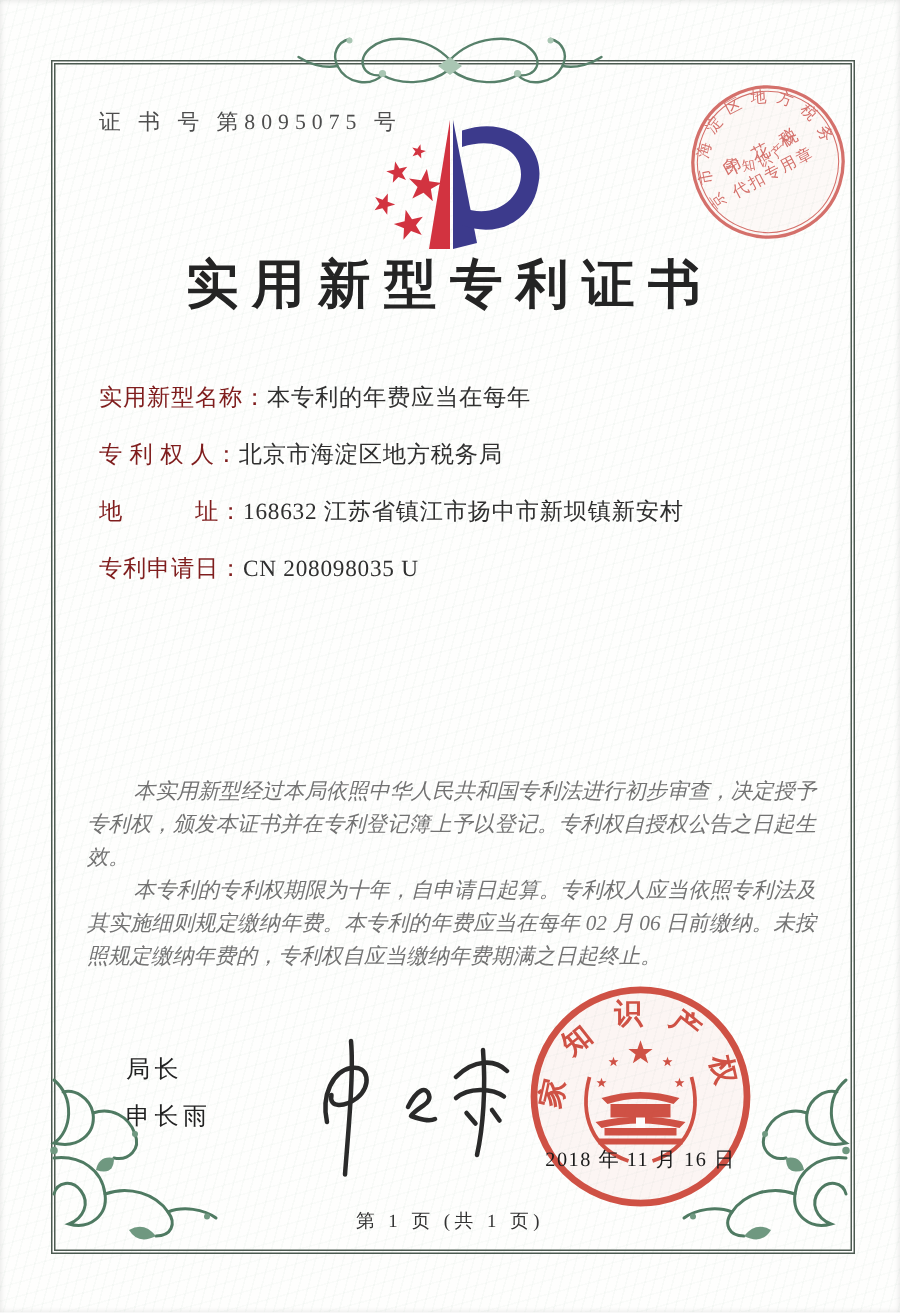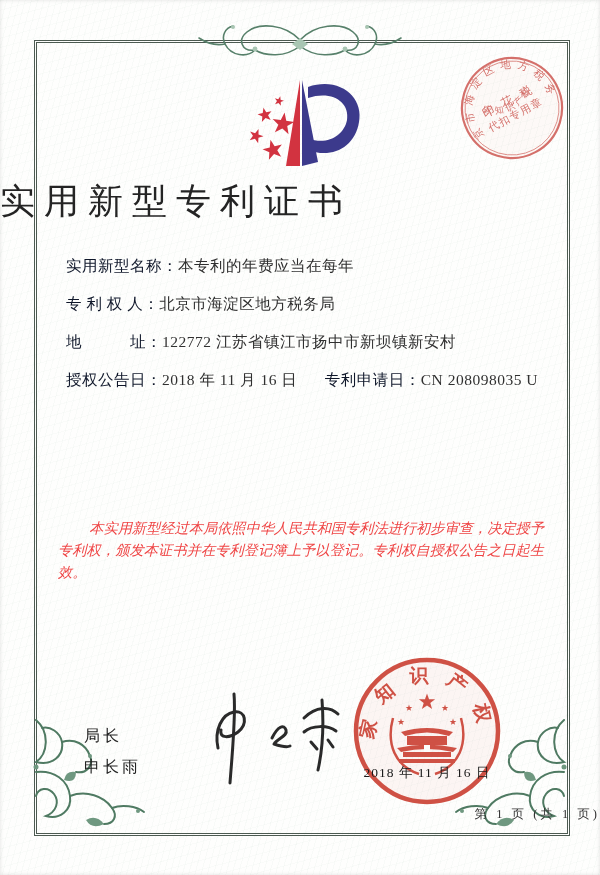--- a/index.html
+++ b/index.html
@@ -23,48 +23,48 @@
   .flourish{position:absolute;top:712px;}
   .flourish.br{left:452px;}
   .flourish.bl{left:28px;transform:scaleX(-1);}
   .cert-no{
     position:absolute;left:66px;top:72px;
     font-size:14.5px;letter-spacing:4px;color:#4d4d4d;
   }
   .stamp{position:absolute;left:458px;top:54px;opacity:.92;}
   .logo{position:absolute;left:238px;top:74px;}
   .title{
-    position:absolute;left:0;top:178px;width:100%;text-align:left;
-    font-size:35px;font-weight:normal;letter-spacing:9px;color:#242424;
+    position:absolute;left:0;top:166px;width:100%;text-align:center;
+    font-size:35px;font-weight:bold;letter-spacing:9px;color:#242424;
   }
   .fields{
     position:absolute;left:66px;top:254px;width:472px;
     font-size:15.5px;color:#303030;letter-spacing:.5px;
   }
   .frow{margin-bottom:15px;line-height:23px;white-space:nowrap;}
   .frow.split{display:flex;justify-content:space-between;}
-  .flabel{color:#0f172a;}
+  .flabel{color:#7f1d1d;}
   .paras{
     position:absolute;left:58px;top:517px;width:486px;
     font-size:14.2px;line-height:22px;font-style:italic;
-    color:#ef4444;text-align:justify;
+    color:#737373;text-align:justify;
   }
   .paras p{margin:0;text-indent:2.2em;}
   .commissioner{
-    position:absolute;left:84px;top:720px;
+    position:absolute;left:84px;top:698px;
     font-size:16px;letter-spacing:3px;line-height:31px;color:#222;
   }
   .signature{position:absolute;left:188px;top:686px;}
   .seal{position:absolute;left:350px;top:654px;}
   .seal-date{
     position:absolute;left:346px;top:764px;width:162px;text-align:center;
     font-size:13.5px;letter-spacing:1px;color:#1b1b1b;z-index:5;
   }
   .footer{
-    position:absolute;left:0;top:806px;width:100%;text-align:right;
+    position:absolute;left:0;top:806px;width:100%;text-align:center;
     font-size:12.5px;letter-spacing:3px;color:#333;
   }
 </style>
 </head>
 <body>
 
 <div class="paper">
   <div class="texture"></div>
   <div class="frame"></div>
 
@@ -111,20 +111,21 @@
     </g>
     <g fill="#6f9880">
       <path d="M72,60 q10,-2 12,8 q-12,4 -12,-8Z"></path>
       <path d="M44,112 q8,-10 18,-4 q-6,10 -18,4Z"></path>
       <circle cx="112" cy="55" r="2.5"></circle>
         <circle cx="58" cy="44" r="2"></circle>
         <circle cx="10" cy="99" r="2"></circle>
     </g>
   </svg>
 
+  <div class="cert-no">证 书 号 第8095075 号</div>
 
   <svg class="stamp" width="108" height="108" viewBox="0 0 108 108">
     <defs>
       <path id="stampTop" d="M17,65 A39,39 0 1 1 91,65"></path>
       <path id="stampBottom" d="M25,42 A39,39 0 0 0 83,42"></path>
     </defs>
     <g transform="rotate(-28 54 54)" fill="#d1655f">
       <circle cx="54" cy="54" r="50" fill="rgba(220,120,110,0.04)" stroke="#d1655f" stroke-width="2.2"></circle>
       <circle cx="54" cy="54" r="47" fill="none" stroke="#d1655f" stroke-width="0.7"></circle>
       <text font-size="10.5" letter-spacing="6" font-family="Liberation Serif, serif">
@@ -154,30 +155,30 @@
   <div class="title">实用新型专利证书</div>
 
   <div class="fields">
     <div class="frow">
       <span class="flabel">实用新型名称：</span><span class="fvalue">本专利的年费应当在每年</span>
     </div>
     <div class="frow">
       <span class="flabel">专 利 权 人：</span><span class="fvalue">北京市海淀区地方税务局</span>
     </div>
     <div class="frow">
-      <span class="flabel">地　　　址：</span><span class="fvalue">122772 江苏省镇江市扬中市新坝镇新安村</span>
+      <span class="flabel">地　　　址：</span><span class="fvalue">168632 江苏省镇江市扬中市新坝镇新安村</span>
     </div>
     <div class="frow split">
-      <span><span class="flabel">授权公告日：</span><span class="fvalue">2018 年 11 月 16 日</span></span>
       <span><span class="flabel">专利申请日：</span><span class="fvalue">CN 208098035 U</span></span>
     </div>
   </div>
 
   <div class="paras">
     <p>本实用新型经过本局依照中华人民共和国专利法进行初步审查，决定授予专利权，颁发本证书并在专利登记簿上予以登记。专利权自授权公告之日起生效。</p>
+    <p>本专利的专利权期限为十年，自申请日起算。专利权人应当依照专利法及其实施细则规定缴纳年费。本专利的年费应当在每年 02 月 06 日前缴纳。未按照规定缴纳年费的，专利权自应当缴纳年费期满之日起终止。</p>
   </div>
 
   <div class="commissioner">
     <div>局长</div>
     <div>申长雨</div>
   </div>
 
   <svg class="signature" width="155" height="100" viewBox="0 0 155 100">
     <g stroke="#2a2a2a" stroke-width="3" fill="none" stroke-linecap="round" stroke-linejoin="round">
       <path d="M30,62 C26,44 34,28 46,26 C58,24 60,38 50,46 C42,52 31,53 33,44"></path>

